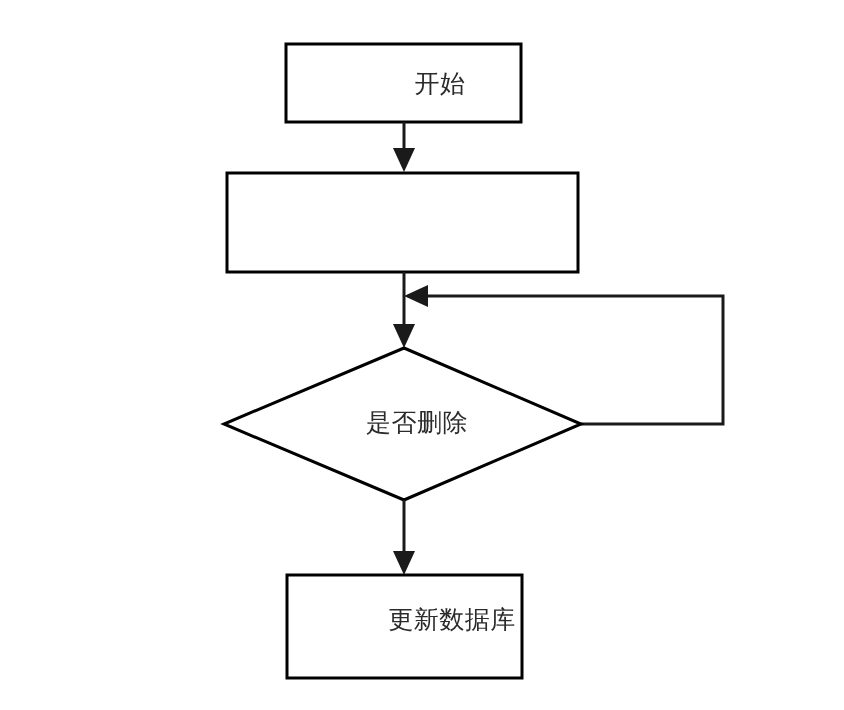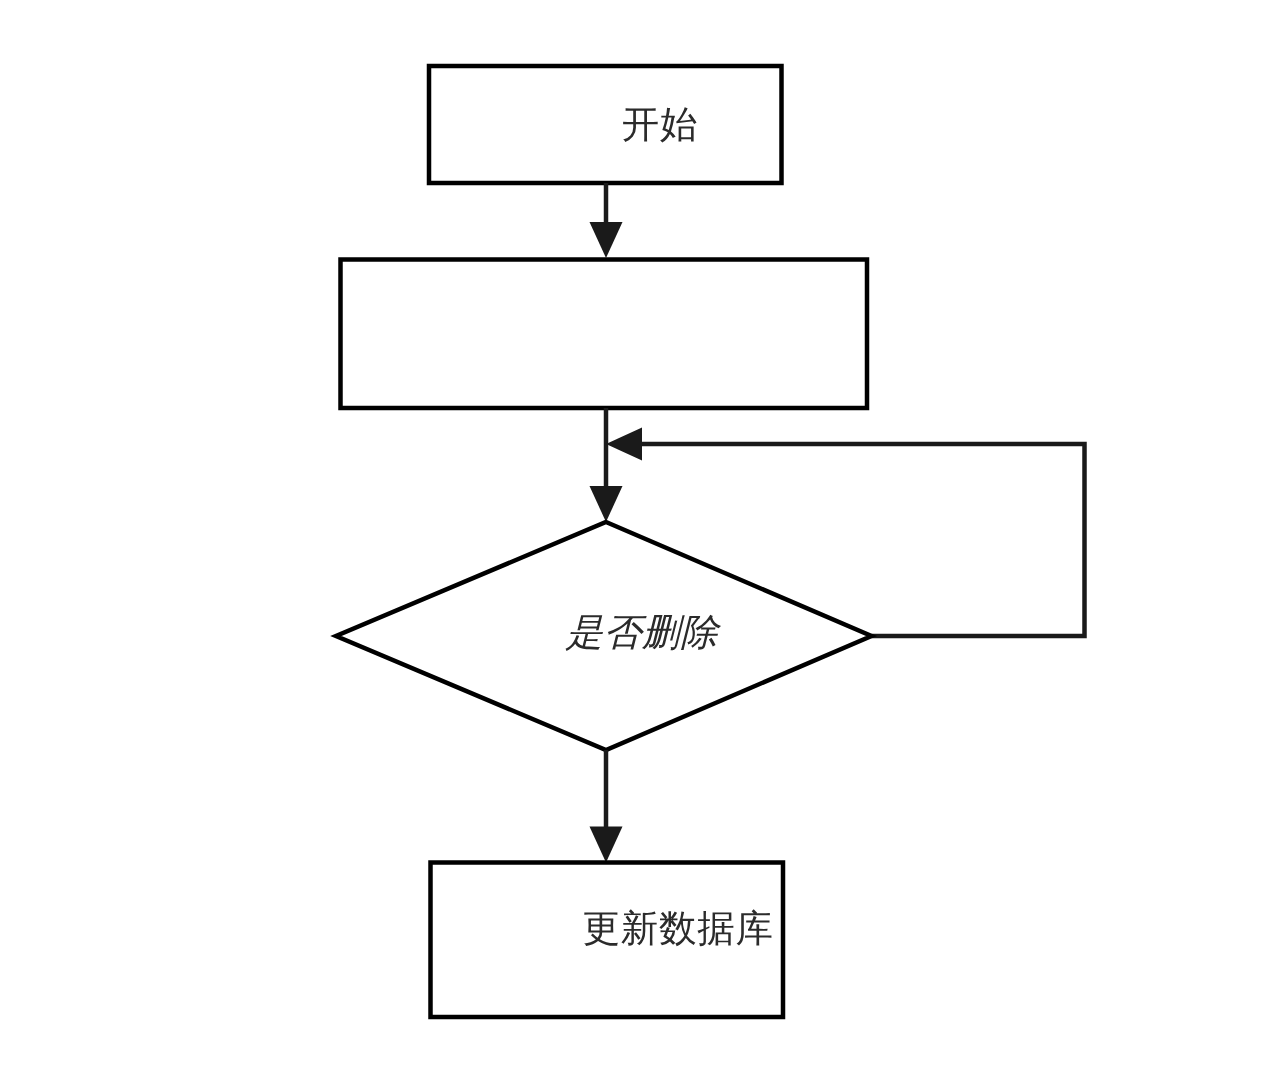--- a/index.html
+++ b/index.html
@@ -85,17 +85,17 @@
       <polygon class="arrow-head" points="404,575 393,551 415,551"></polygon>
     </g>
 
     <rect class="node-shape" x="287" y="575" width="235" height="103"></rect>
 
   </svg>
 
   <div class="node-label" style="left:0; top:70px; width:844px;">开始</div>
 
 
-  <div class="node-label" style="left:12px; top:409px; width:796px;font-style:italic;">是否删除</div>
+  <div class="node-label" style="left:1px; top:409px; width:796px;">是否删除</div>
 
   <div class="node-label" style="left:12px; top:606px; width:844px;">更新数据库</div>
 
 </div>
 
 </body></html>

